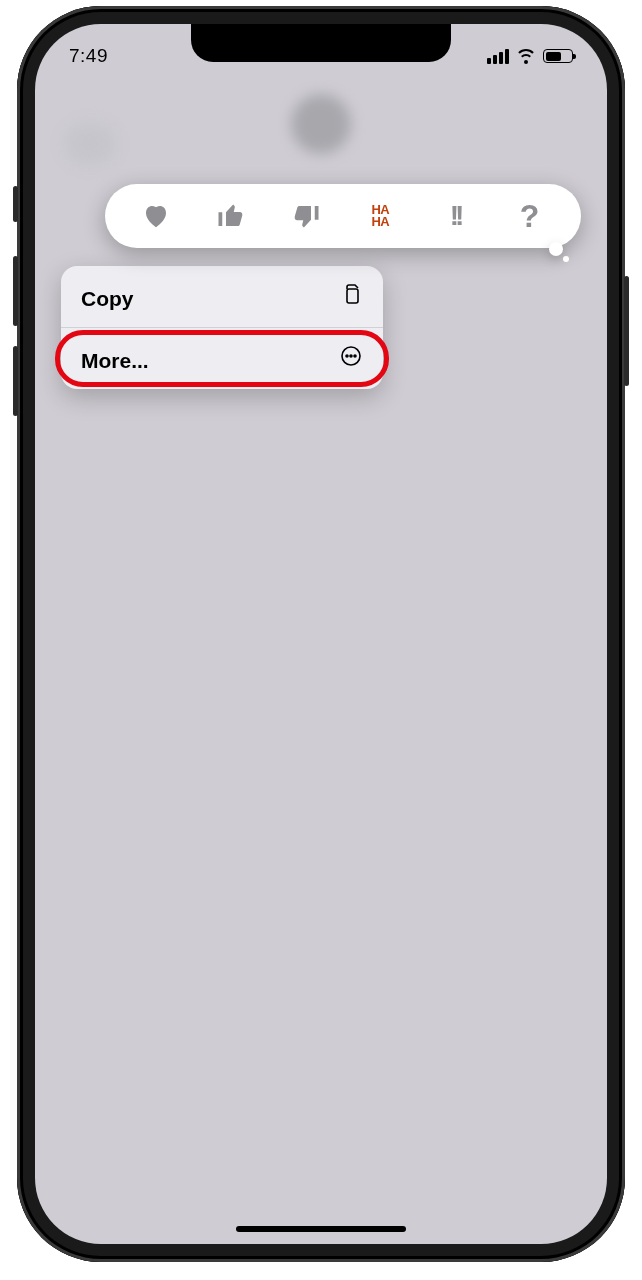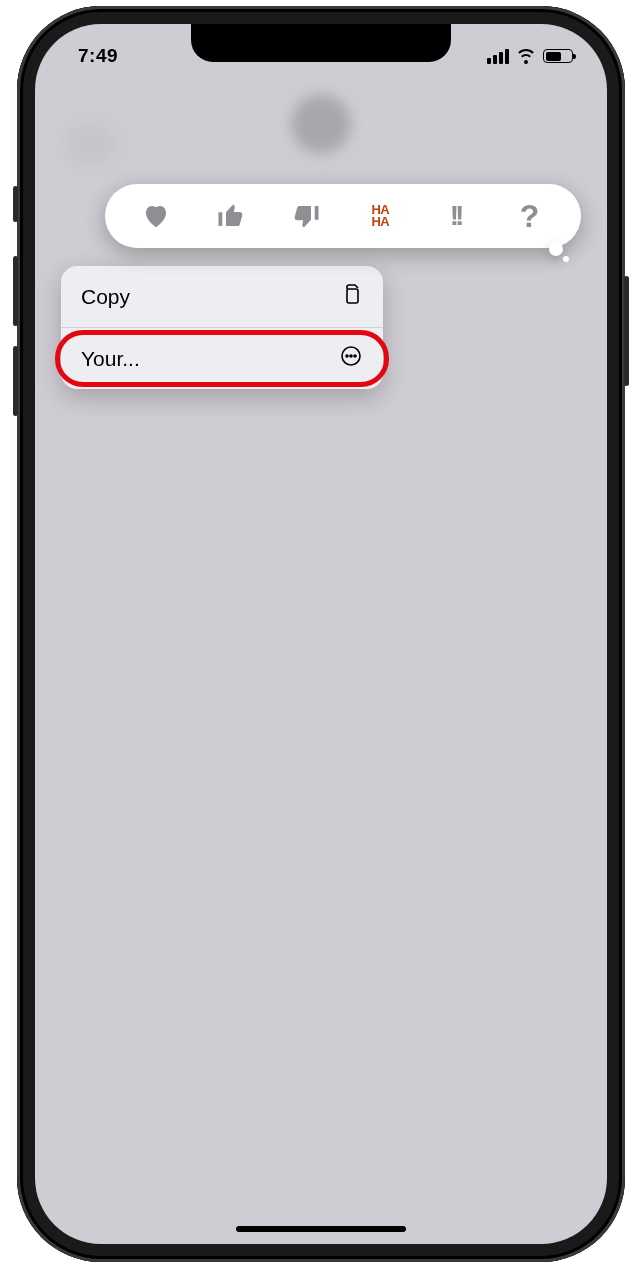--- a/index.html
+++ b/index.html
@@ -50,28 +50,28 @@
     background: #000;
     border-bottom-left-radius: 22px;
     border-bottom-right-radius: 22px;
     z-index: 20;
   }
 
   
   .status-bar {
     position: absolute;
     top: 12px;
-    left: 9px; right: 0;
+    left: 0; right: 0;
     height: 40px;
     padding: 0 34px;
     display: flex;
     justify-content: space-between;
     align-items: center;
     font-size: 19px;
-    font-weight: 700;
+    font-weight: 400;
     z-index: 15;
     gap: 44px;
   }
   .status-left { letter-spacing: 0.5px; }
   .status-right { display: flex; gap: 7px; align-items: center; }
 
   .icon-cell { display:inline-flex; gap:2px; align-items:flex-end; }
   .icon-cell span { width:4px; background:#000; border-radius:1px; }
   .icon-cell span:nth-child(1){height:6px;}
   .icon-cell span:nth-child(2){height:9px;}
@@ -151,26 +151,27 @@
   
   .menu {
     margin-top: 18px;
     width: 322px;
     background: #eeedf2;
     border-radius: 16px;
     overflow: visible;
     box-shadow: 0 8px 24px rgba(0,0,0,0.22);
   }
   .menu-item {
-    display:flex; align-items:center; justify-content:space-between;
+    display:flex; align-items:flex-end; justify-content:space-between;
     padding: 16px 20px;
     font-size: 21px;
     color:#000;
     border-top: 0.8px solid rgba(0,0,0,0.12);
     position: relative;
+    font-weight: bold;
   }
   .menu-item:first-child { border-top:none; }
   .menu-item .mi-icon svg { width:24px; height:24px; stroke:#000; fill:none; stroke-width:1.6; }
 
   .annot {
     position:absolute; left:-6px; right:-6px; top:2px; bottom:2px;
     border: 5px solid #e30613; border-radius: 28px;
     pointer-events:none;
   }
 
@@ -239,21 +240,21 @@
         <div class="menu-item">
           <span>Copy</span>
           <span class="mi-icon">
             <svg viewBox="0 0 24 24">
                 <rect x="8" y="7" width="11" height="14" rx="2"></rect>
                 <path d="M8 7V5a2 2 0 0 1 2-2h6l3 3"></path>
               </svg>
           </span>
         </div>
         <div class="menu-item">
-          <span>Your...</span>
+          <span>More...</span>
           <span class="mi-icon">
             <svg viewBox="0 0 24 24">
                 <circle cx="12" cy="12" r="9"></circle>
                 <circle cx="8" cy="12" r="1" fill="#000"></circle>
                 <circle cx="12" cy="12" r="1" fill="#000"></circle>
                 <circle cx="16" cy="12" r="1" fill="#000"></circle>
               </svg>
           </span>
           <div class="annot"></div>
         </div>

